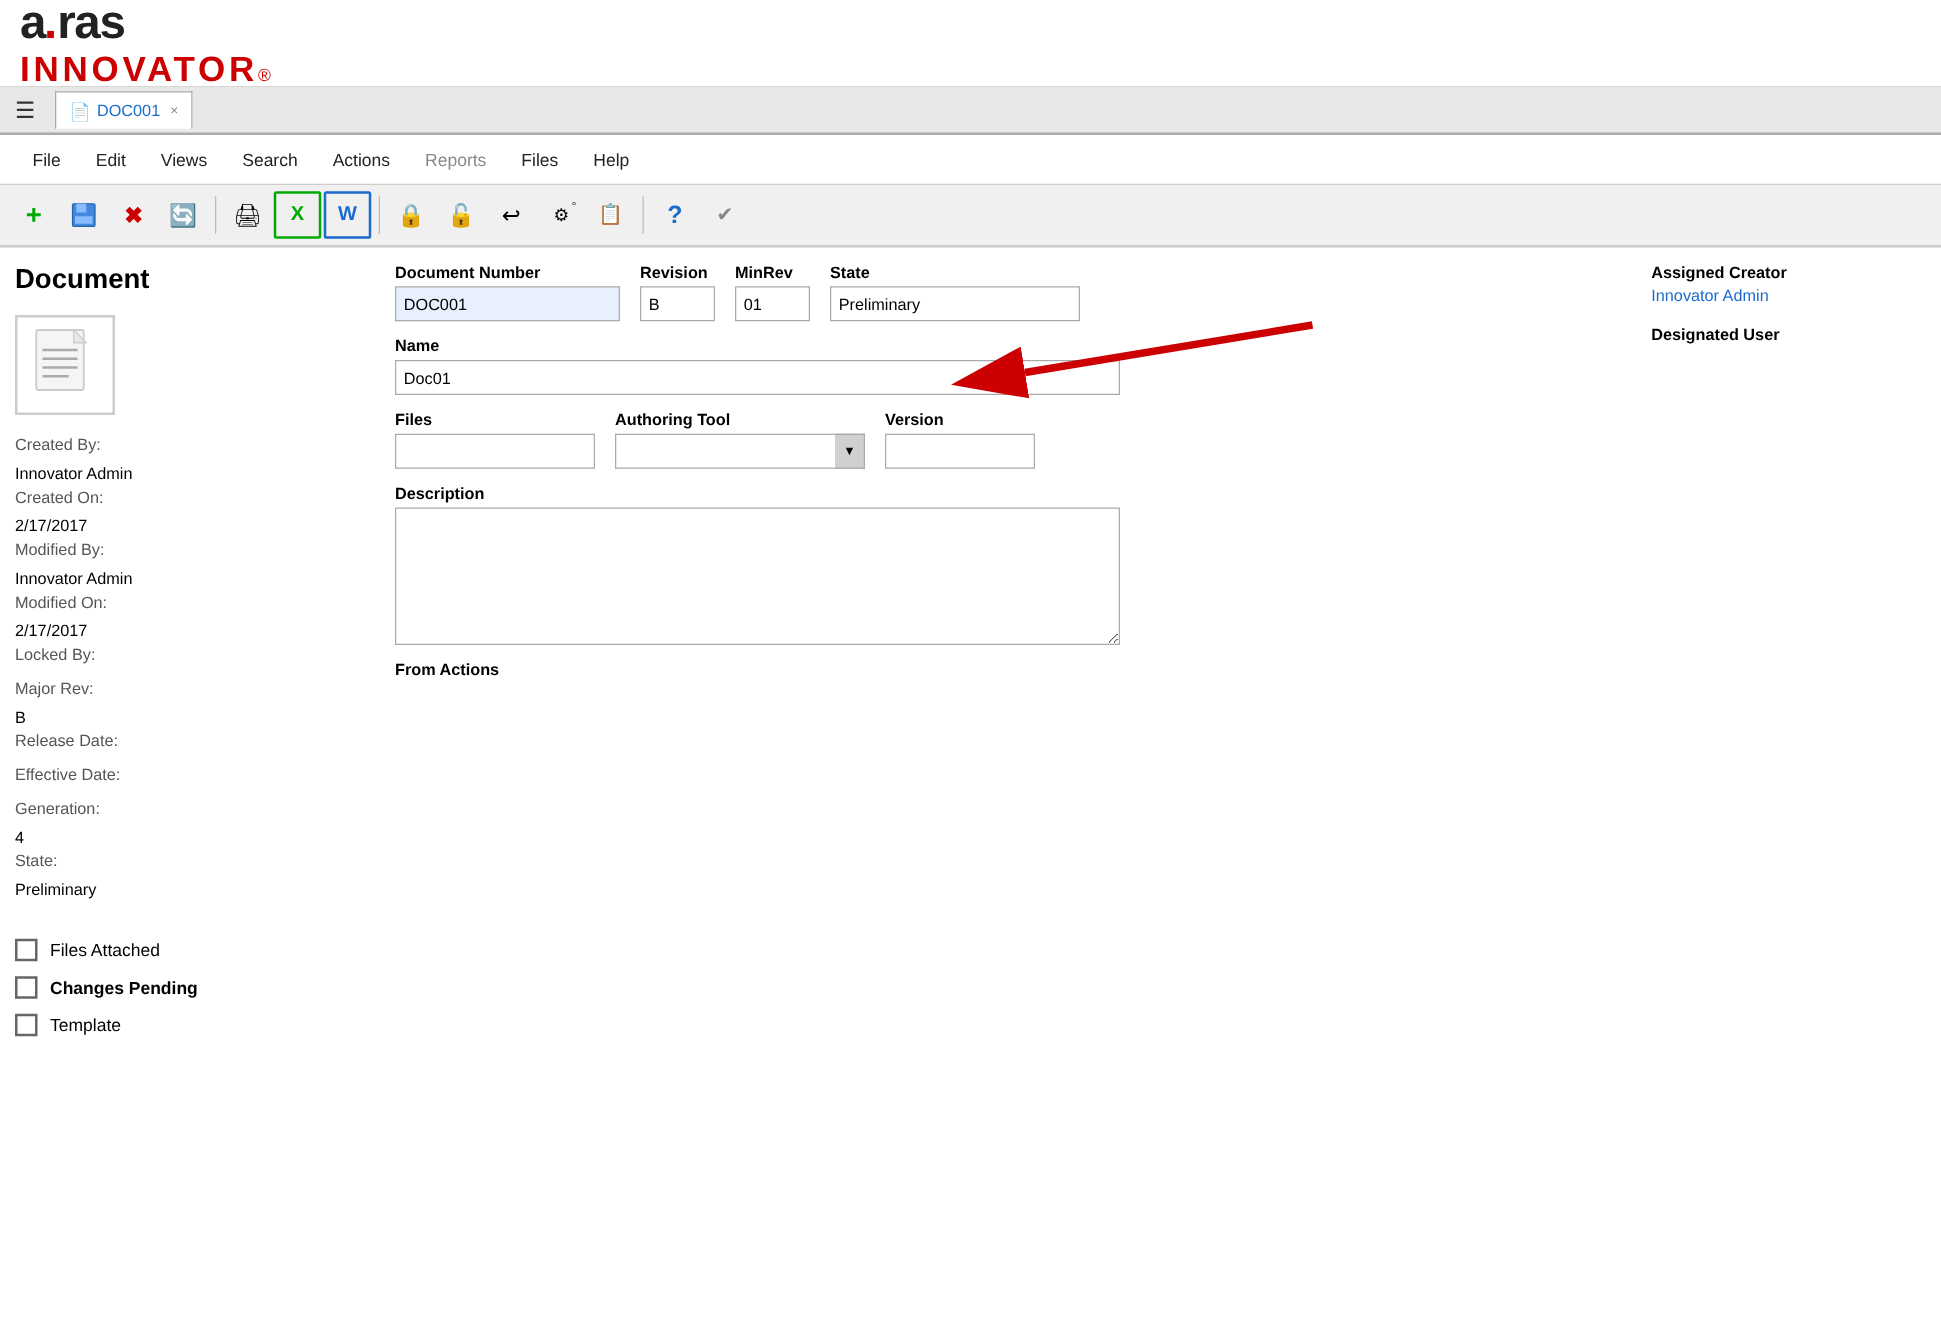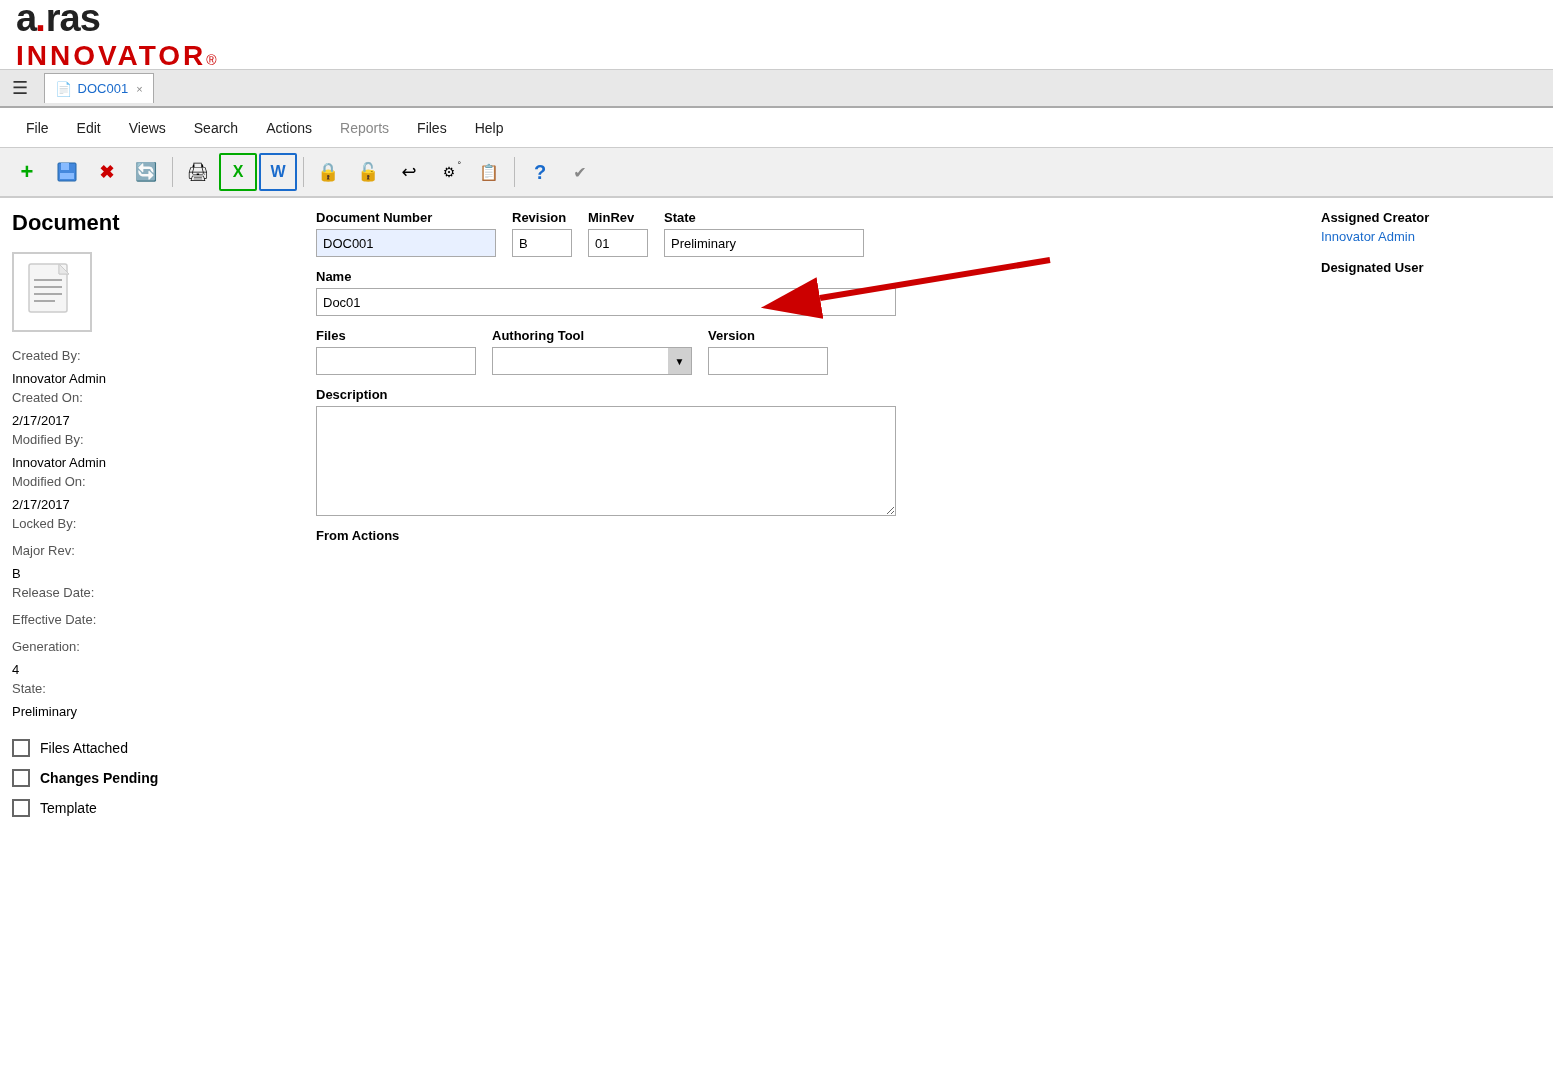--- a/index.html
+++ b/index.html
@@ -123,21 +123,21 @@
       margin-bottom: 16px;
       background: #fff;
     }
     .doc-icon svg { width: 50px; height: 60px; }
     .meta-table { margin-top: 8px; }
     .meta-row { display: flex; gap: 8px; margin-bottom: 4px; font-size: 13px; flex-direction: column; }
     .meta-label { color: #555; min-width: 90px; }
     .meta-value { color: #000; }
 
     
-    .checkboxes-section { margin-top: 20px; }
+    .checkboxes-section { margin-top: 32px; }
     .checkbox-row { display: flex; align-items: center; gap: 10px; margin-bottom: 12px; font-size: 14px; }
     .checkbox-box {
       width: 18px; height: 18px;
       border: 2px solid #666;
       background: #fff;
       flex-shrink: 0;
     }
 
     
     .form-panel {

